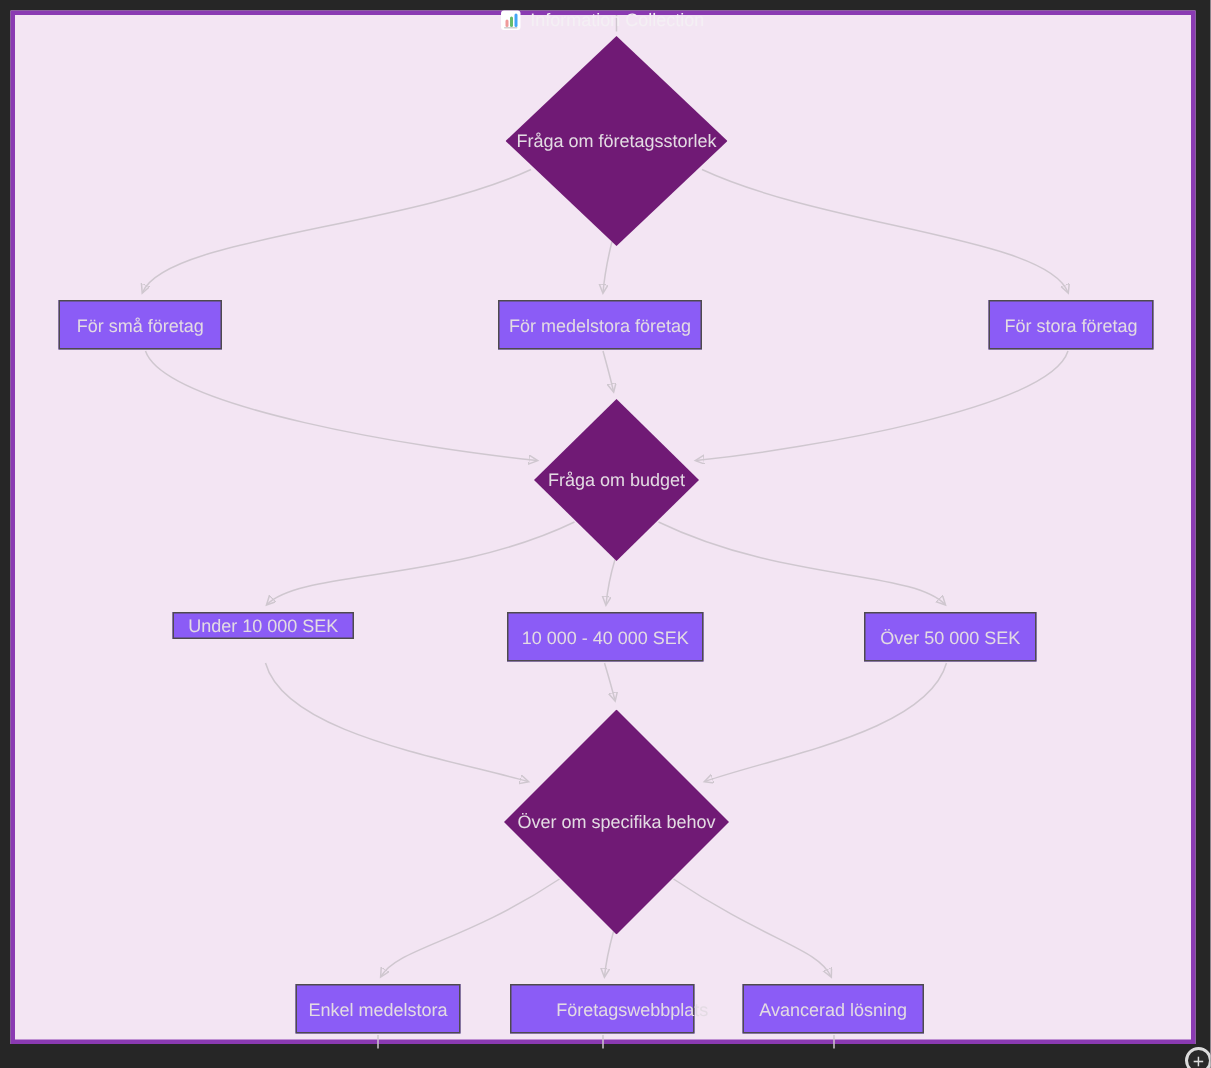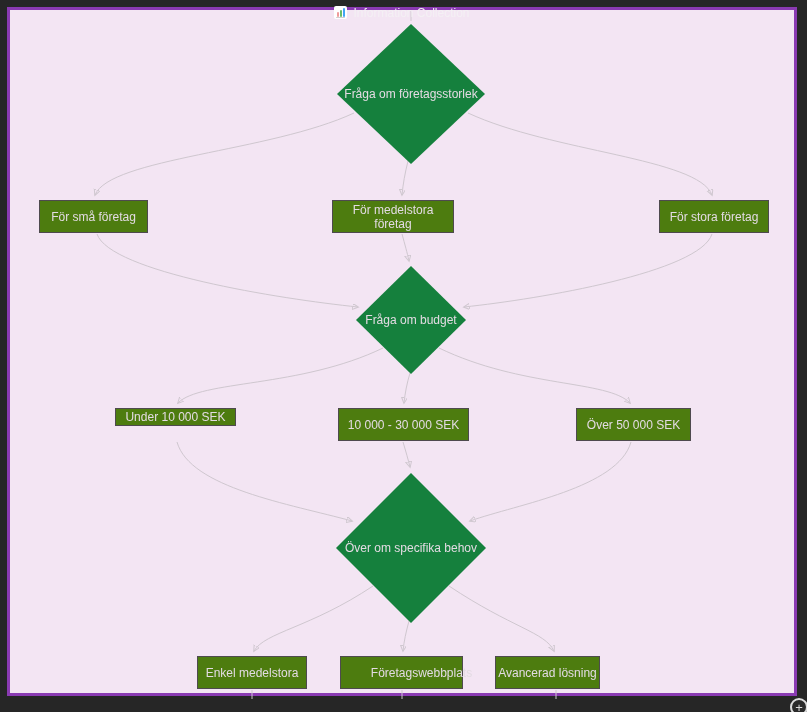--- a/index.html
+++ b/index.html
@@ -23,33 +23,33 @@
   }
   .edges path{fill:none;stroke:#cfc7cf;stroke-width:1;}
   .node{
     position:absolute;
     display:flex;align-items:center;justify-content:center;
     text-align:center;
     color:#e3dbe3;
     font-size:12px;
   }
   .rect-node{
-    background:#4d7c0f;
+    background:#8b5cf6;
     border:1px solid #4e4a4e;
     box-sizing:border-box;
   }
   .diamond-node{
-    background:#15803d;
+    background:#701a75;
     clip-path:polygon(50% 0, 100% 50%, 50% 100%, 0 50%);
   }
   .diamond-node span{display:block;padding:0 6px;}
   .diagram-title{
     position:absolute;
     left:7px;top:6px;width:790px;
-    display:flex;justify-content:center;
+    display:flex;align-items:center;justify-content:center;
     gap:6px;
     color:#f4f0f4;
     font-size:12px;
     z-index:5;
   }
   .title-icon{
     width:13px;height:13px;
     background:#ffffff;
     border-radius:2px;
     position:relative;
@@ -123,42 +123,42 @@
 <div class="node diamond-node" style="left:356px;top:266px;width:110px;height:108px;">
   <span>Fråga om budget</span>
 </div>
 <div class="node diamond-node" style="left:336px;top:473px;width:150px;height:150px;">
   <span>Över om specifika behov</span>
 </div>
 
 <div class="node rect-node" style="left:39px;top:200px;width:109px;height:33px;">
   <span>För små företag</span>
 </div>
-<div class="node rect-node" style="left:332px;top:200px;width:122px;height:33px;">
+<div class="node rect-node" style="left:332px;top:200px;width:136px;height:33px;">
   <span>För medelstora företag</span>
 </div>
 <div class="node rect-node" style="left:659px;top:200px;width:110px;height:33px;">
   <span>För stora företag</span>
 </div>
 
 <div class="node rect-node" style="left:115px;top:408px;width:121px;height:18px;">
   <span>Under 10 000 SEK</span>
 </div>
 <div class="node rect-node" style="left:338px;top:408px;width:131px;height:33px;">
-  <span>10 000 - 30 000 SEK</span>
+  <span>10 000 - 40 000 SEK</span>
 </div>
 <div class="node rect-node" style="left:576px;top:408px;width:115px;height:33px;">
   <span>Över 50 000 SEK</span>
 </div>
 
 <div class="node rect-node" style="left:197px;top:656px;width:110px;height:33px;">
   <span>Enkel medelstora</span>
 </div>
 <div class="node rect-node" style="left:340px;top:656px;width:123px;height:33px;padding-left:40px;">
   <span>Företagswebbplats</span>
 </div>
-<div class="node rect-node" style="left:495px;top:656px;width:105px;height:33px;">
+<div class="node rect-node" style="left:495px;top:656px;width:121px;height:33px;">
   <span>Avancerad lösning</span>
 </div>
 
 <div class="zoom-btn">
   <span>+</span>
 </div>
 
 </body></html>

